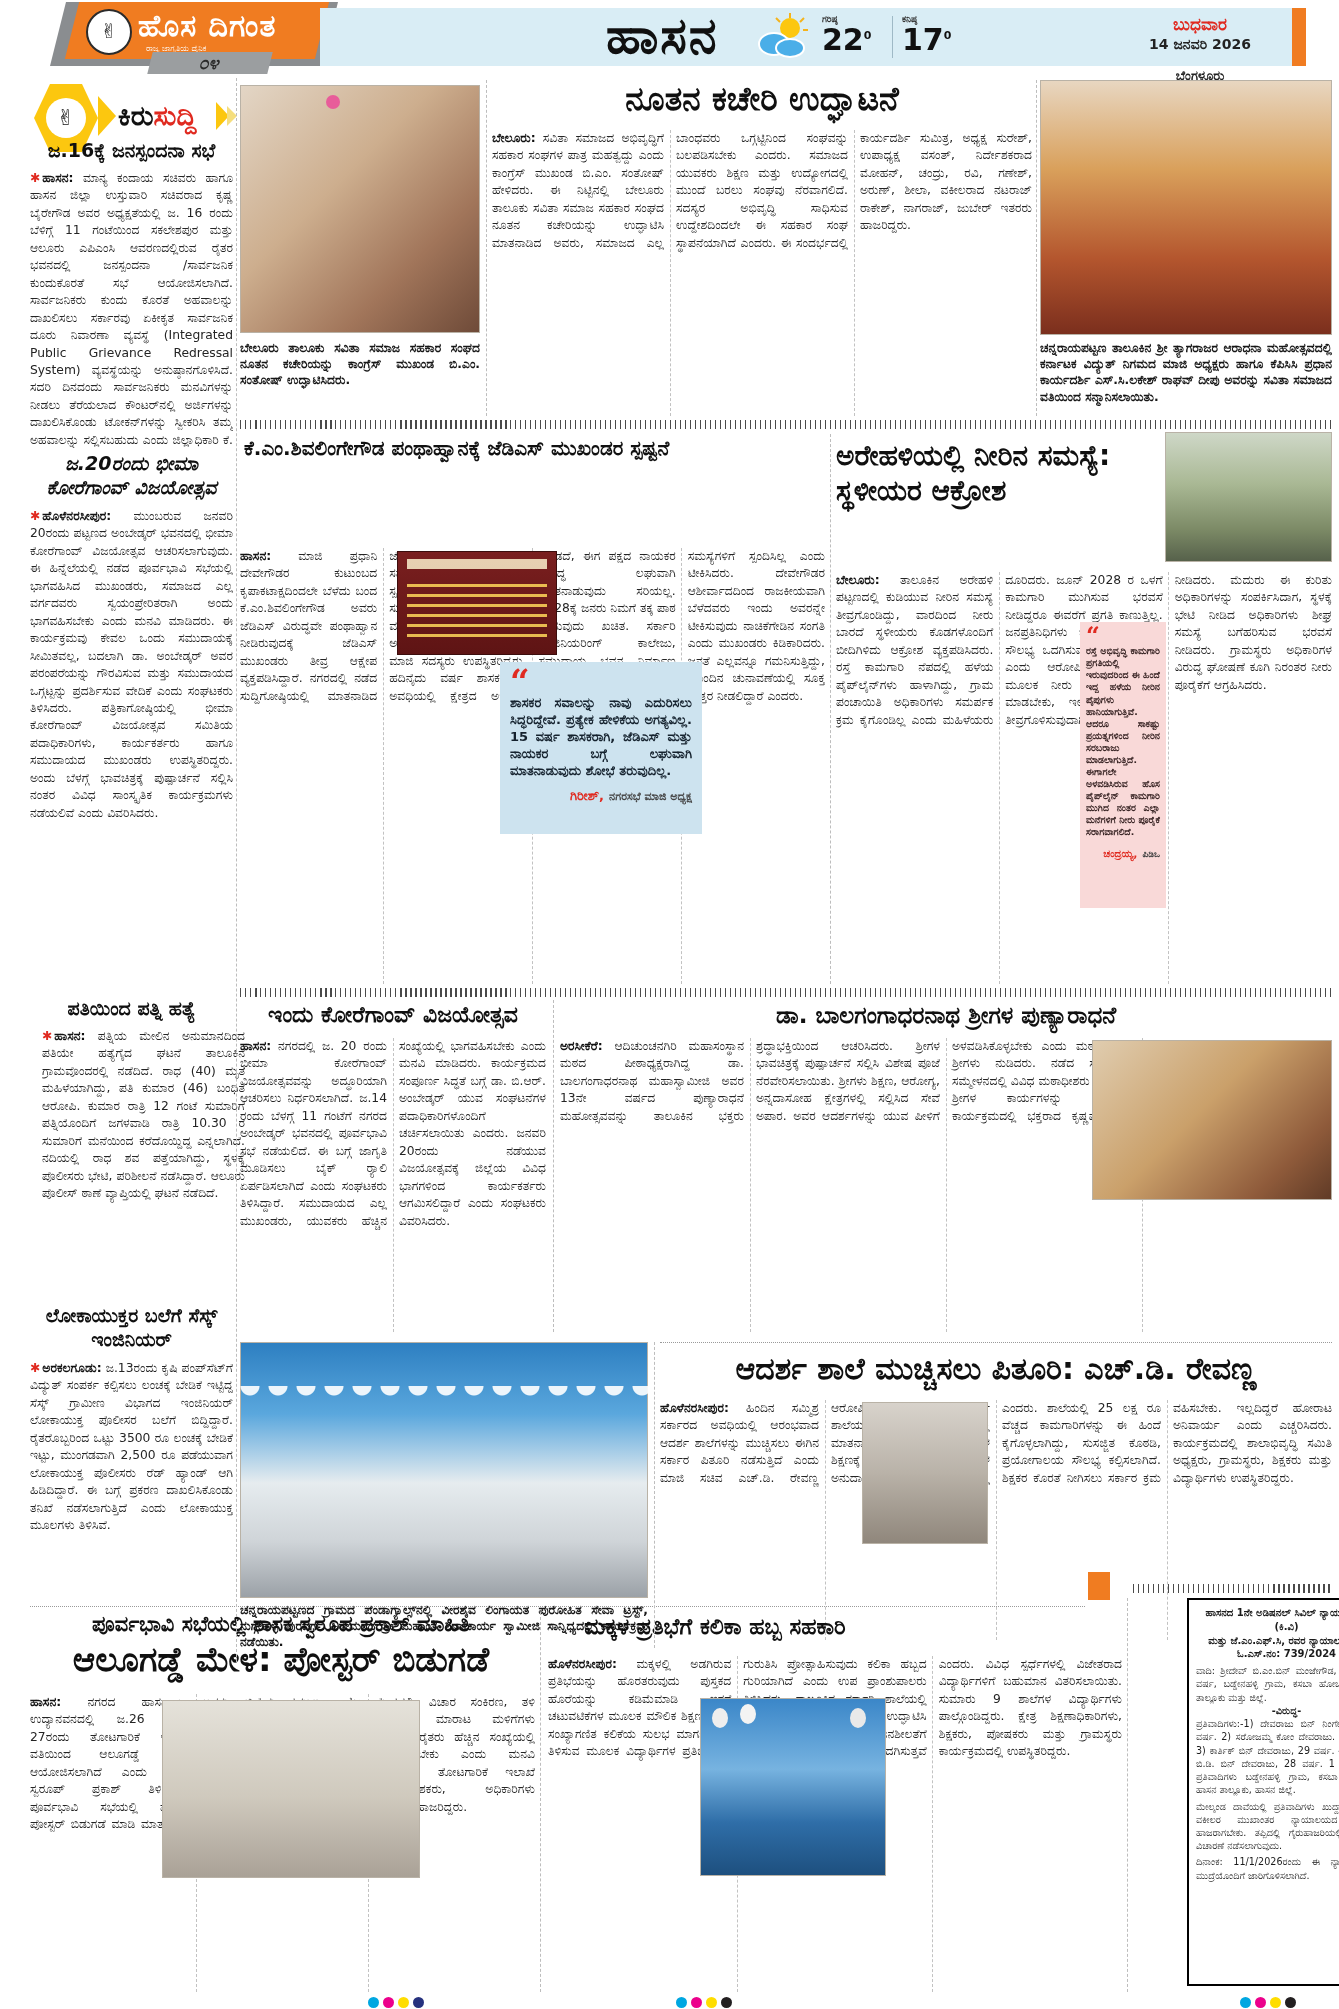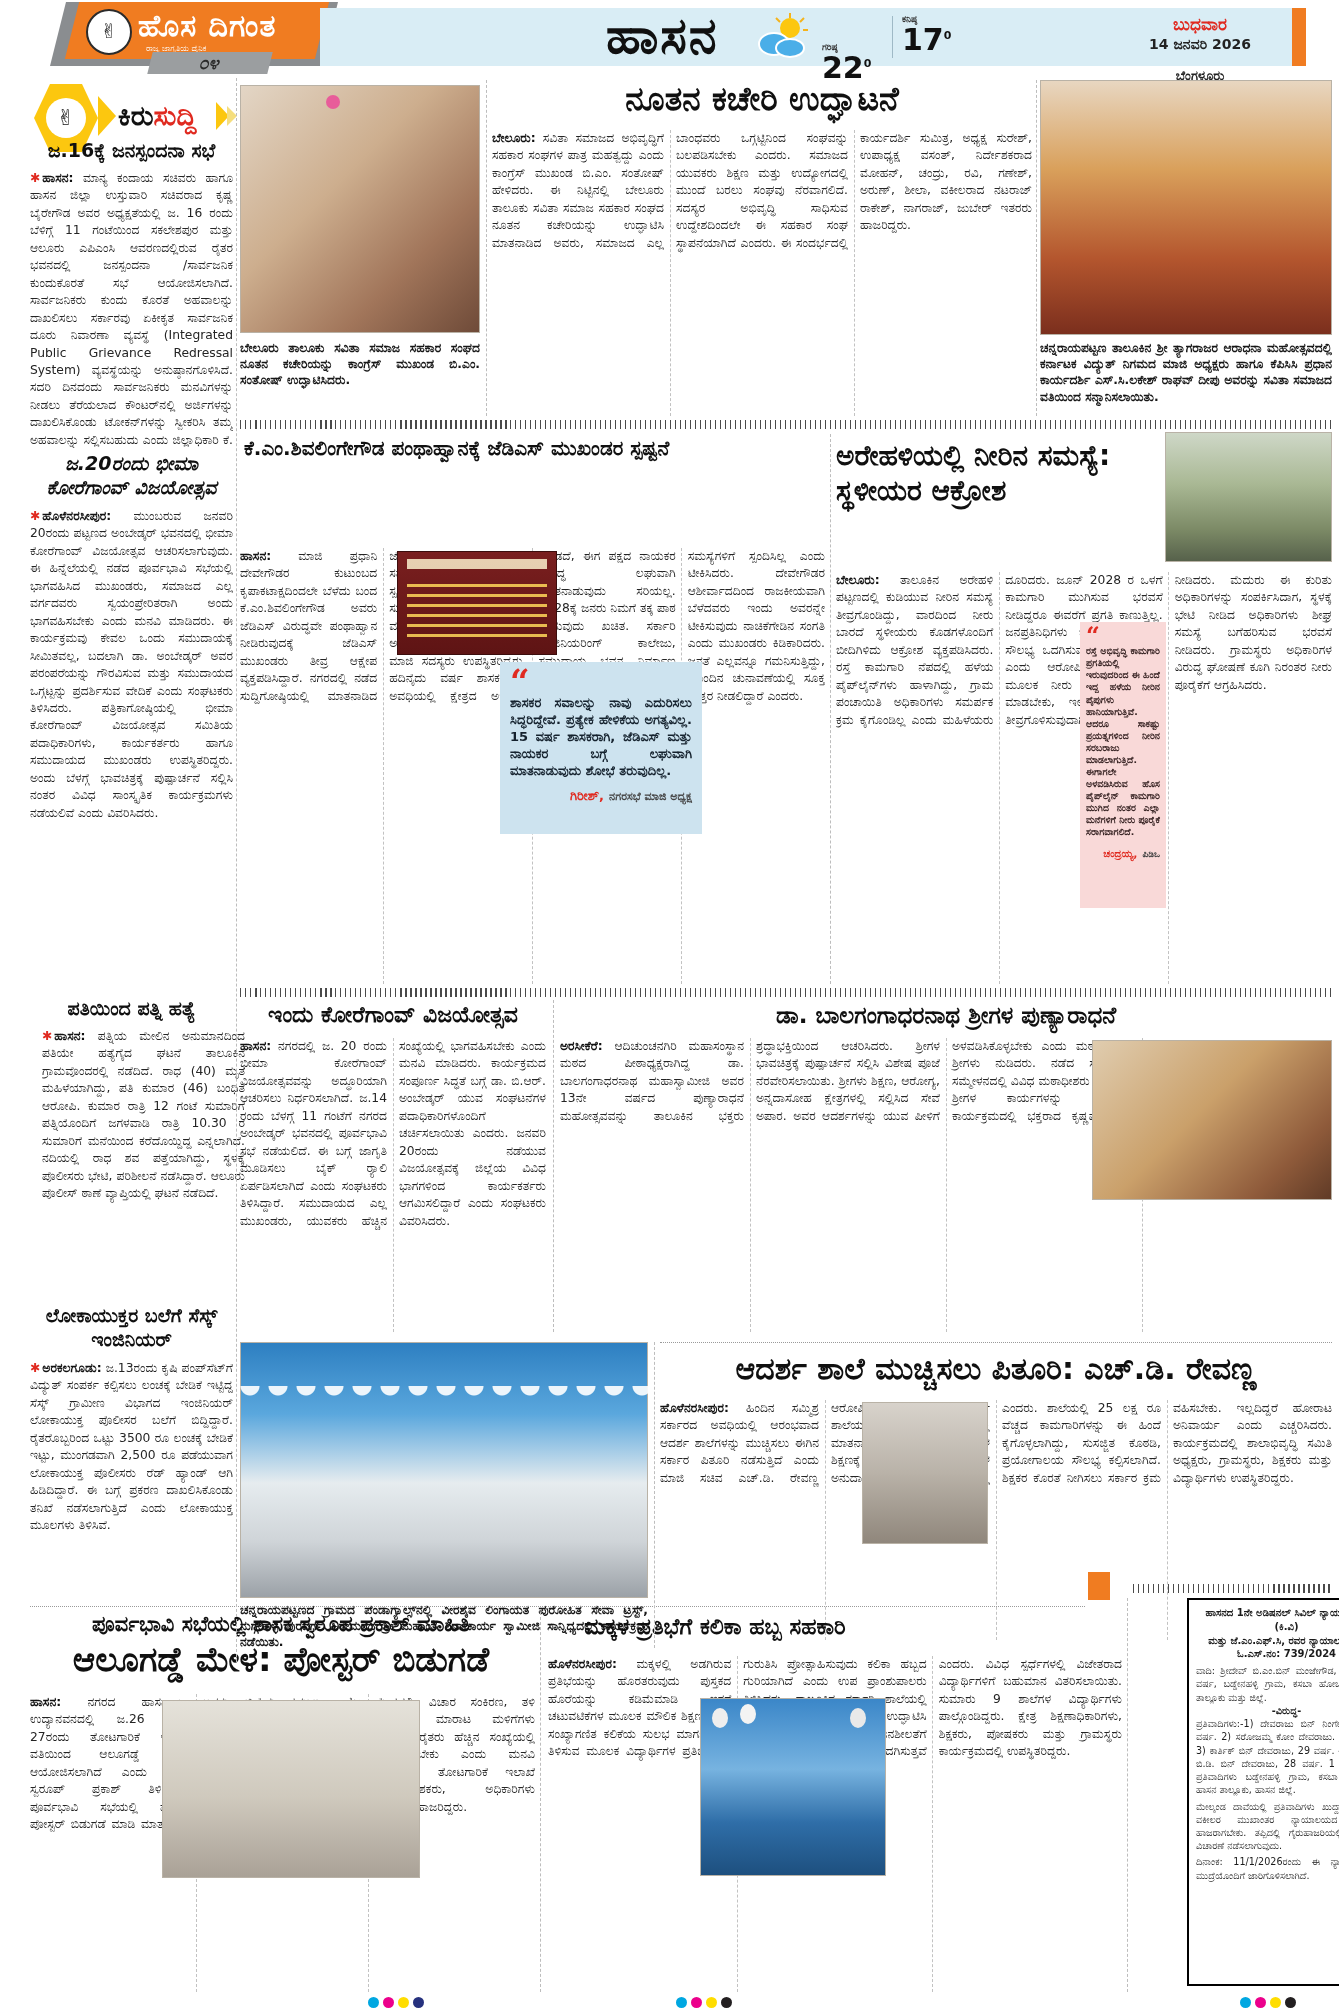--- a/index.html
+++ b/index.html
@@ -49,21 +49,21 @@
             <line x1="26" y1="6" x2="30" y2="10"></line>
             <line x1="54" y1="6" x2="50" y2="10"></line>
             <line x1="58" y1="18" x2="53" y2="18"></line>
           </g>
         <circle cx="40" cy="16" r="10" fill="#fcc70f"></circle>
         <ellipse cx="24" cy="32" rx="15" ry="11" fill="#4aaee8" stroke="#ffffff" stroke-width="2"></ellipse>
         <ellipse cx="40" cy="36" rx="14" ry="9" fill="#4aaee8" stroke="#ffffff" stroke-width="2"></ellipse>
       </svg>
     </div>
     <div class="abs" style="left:822px;top:14px;width:64px;">
-      <div style="font-size:9px;font-weight:bold;color:#333;margin-top:28px;">ಗರಿಷ್ಠ</div>
+      <div style="font-size:9px;font-weight:bold;color:#333;">ಗರಿಷ್ಠ</div>
       <div style="font-size:30px;font-weight:bold;color:#111;line-height:1;"><span>22</span><sup style="font-size:11px;">0</sup></div>
     </div>
     <div class="abs" style="left:892px;top:16px;height:42px;border-left:1px solid #9fb9c6;"></div>
     <div class="abs" style="left:902px;top:14px;width:64px;">
       <div style="font-size:9px;font-weight:bold;color:#333;">ಕನಿಷ್ಠ</div>
       <div style="font-size:30px;font-weight:bold;color:#111;line-height:1;"><span>17</span><sup style="font-size:11px;">0</sup></div>
     </div>
     <div class="abs center" style="left:1120px;top:14px;width:160px;font-size:17px;font-weight:bold;color:#e02a20;">ಬುಧವಾರ</div>
     <div class="abs center" style="left:1120px;top:36px;width:160px;font-size:14px;font-weight:bold;color:#222;">14 ಜನವರಿ 2026</div>
     <div class="abs" style="left:1292px;top:8px;width:14px;height:58px;background:#f07c21;"></div>

